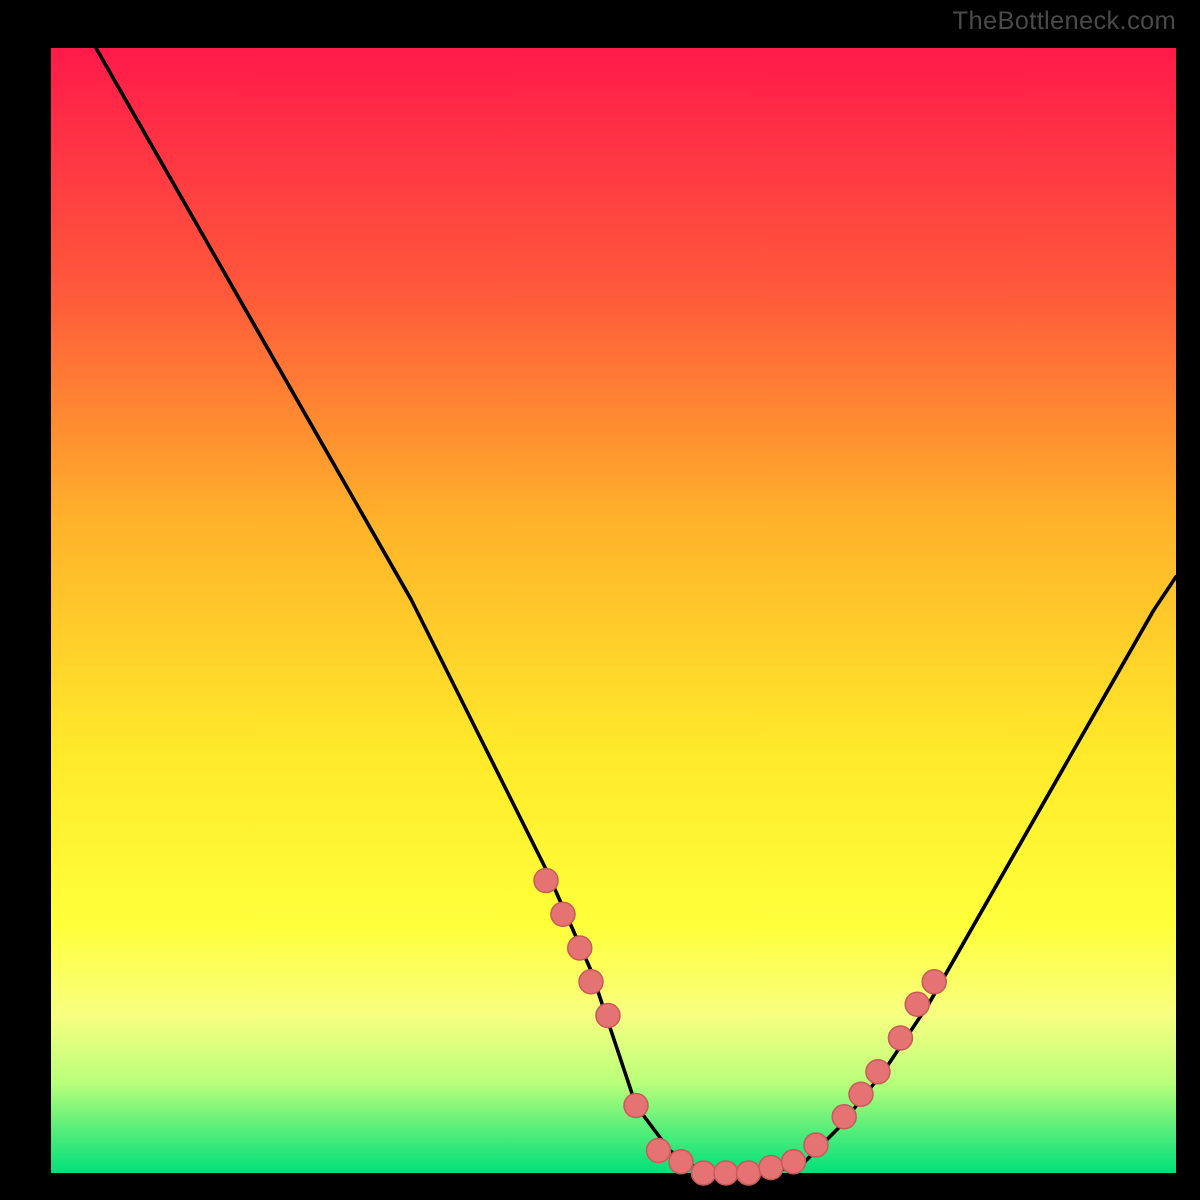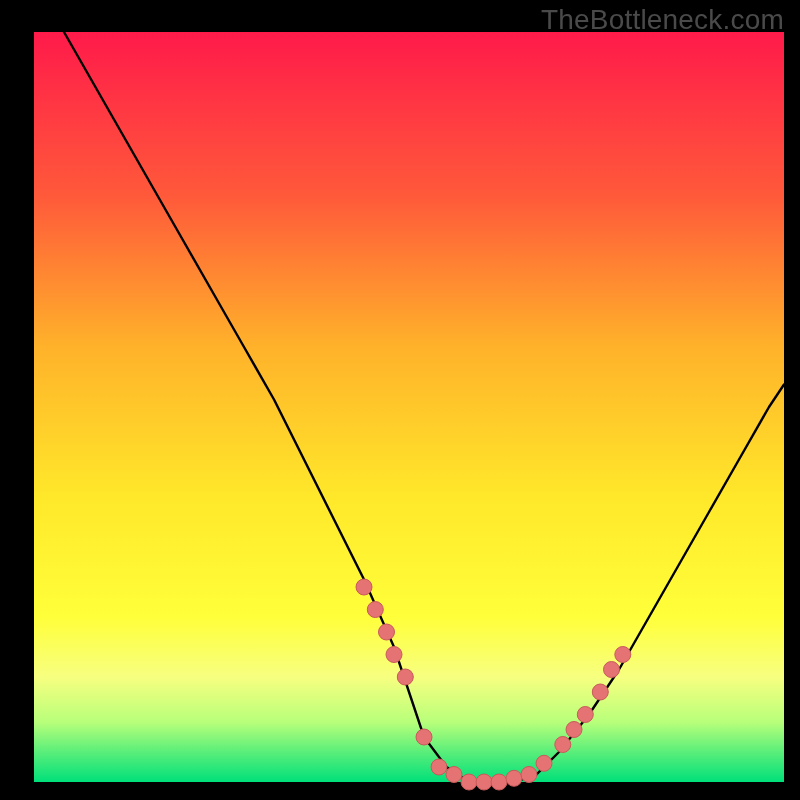--- a/index.html
+++ b/index.html
@@ -15,21 +15,21 @@
     position: relative;
     width: 800px;
     height: 800px;
     background: #000000;
   }
   .watermark {
     position: absolute;
     top: 4px;
     right: 16px;
     color: #4a4a4a;
-    font-size: 28px;
+    font-size: 17px;
     font-weight: 500;
     letter-spacing: 0.2px;
     z-index: 40;
   }
   svg {
     position: absolute;
     top: 0;
     left: 0;
   }
 </style>

